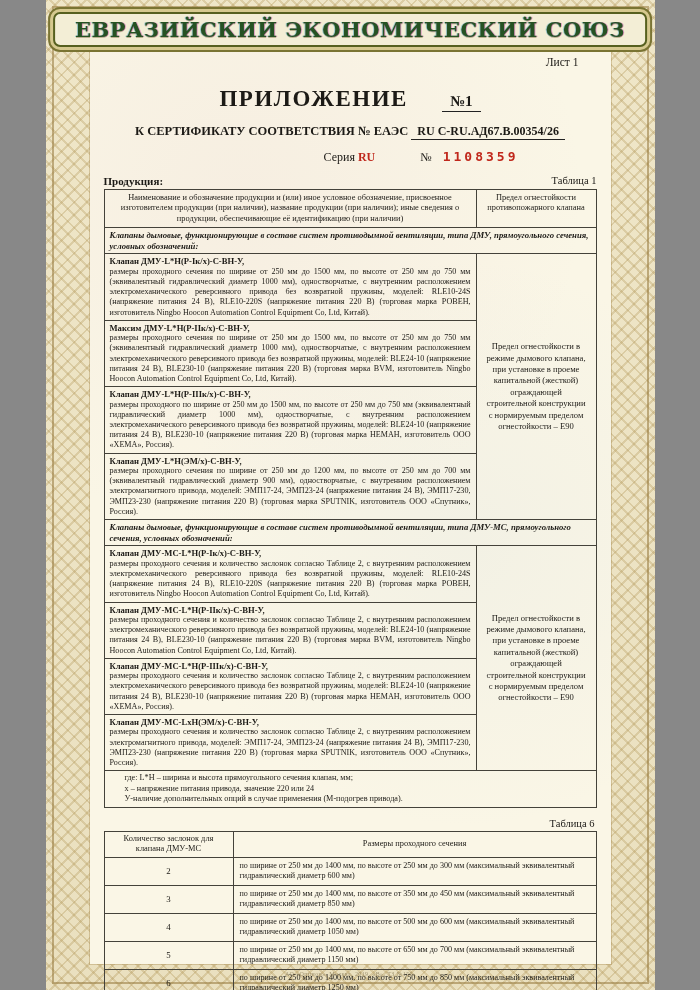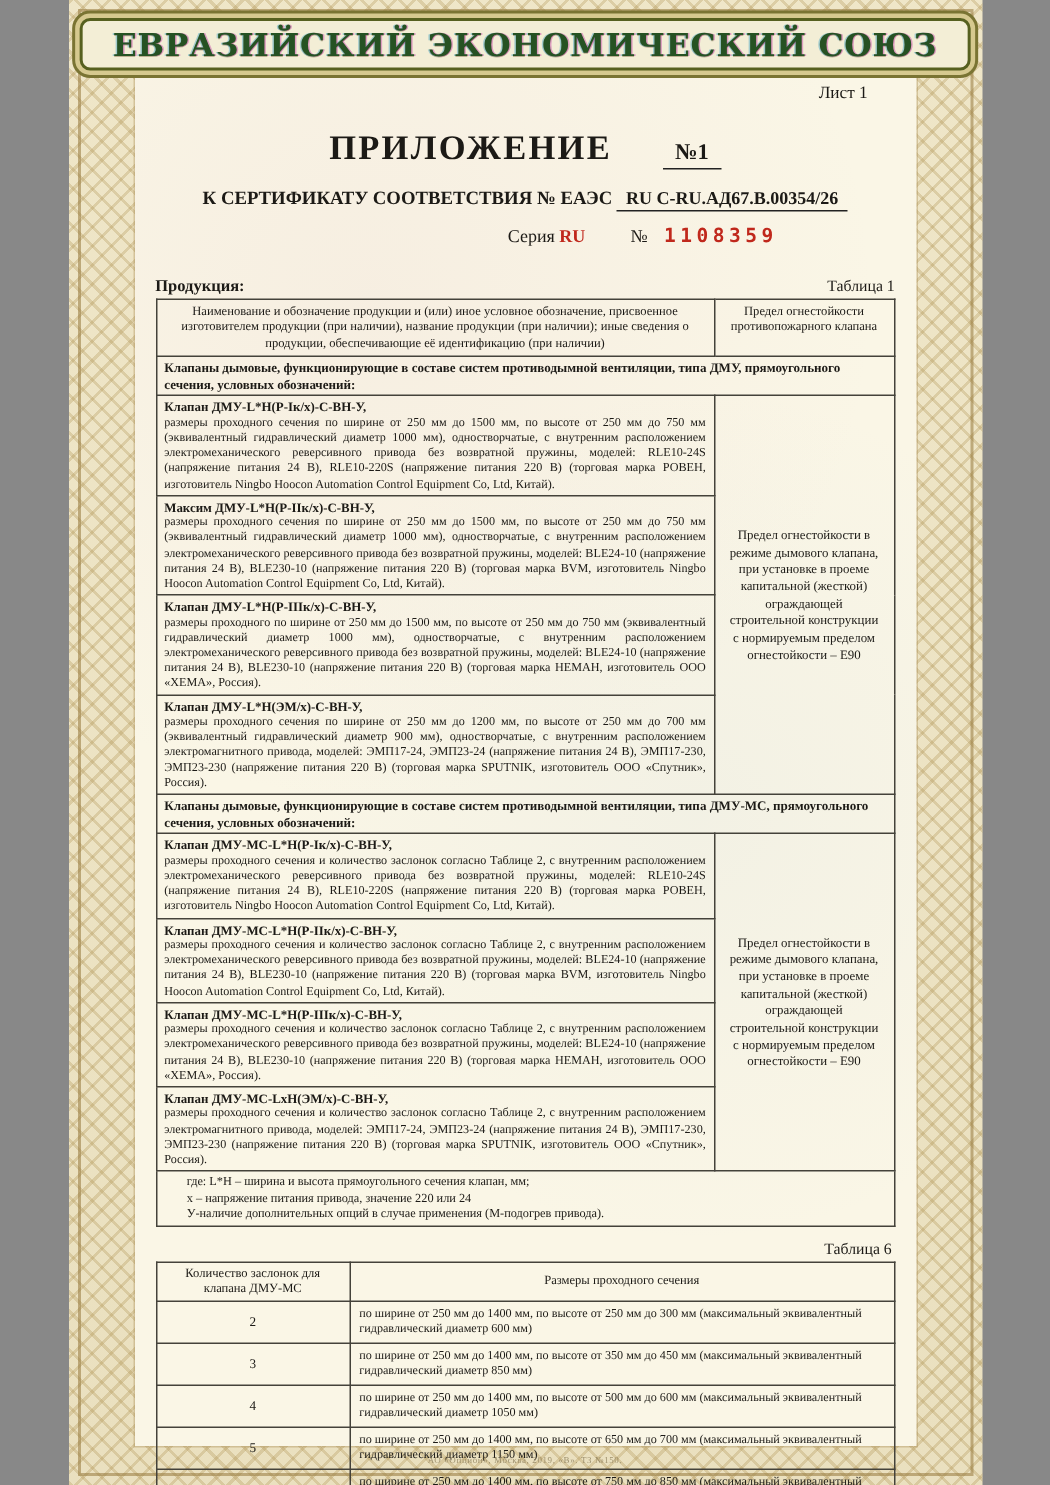--- a/index.html
+++ b/index.html
@@ -23,32 +23,32 @@
   .banner-text{font-family:"DejaVu Serif",serif;font-size:21px;font-weight:bold;color:#265223;
     letter-spacing:.5px;white-space:nowrap;
     text-shadow:1px 0 0 rgba(190,40,160,.40),-1px 0 0 rgba(40,150,190,.40),0 1px 0 rgba(90,60,20,.35);}
   .sheet{position:absolute;top:26px;right:32px;font-size:11.5px;}
   .title-row{display:flex;justify-content:center;align-items:baseline;gap:34px;margin-top:56px;}
   .title{font-size:23px;font-weight:bold;letter-spacing:1.5px;}
   .title-no{font-size:15px;font-weight:bold;border-bottom:1px solid #222;padding:0 8px 1px;}
   .cert-row{text-align:center;font-size:12.5px;font-weight:bold;margin-top:12px;white-space:nowrap;}
   .cert-num{font-weight:bold;border-bottom:1px solid #222;padding:0 6px 1px;font-size:12px;}
   .series-row{text-align:right;padding-right:78px;margin-top:10px;font-size:12px;}
-  .series-val{color:#c0281c;font-weight:bold;margin-right:27px;}
+  .series-val{color:#c0281c;font-weight:bold;margin-right:42px;}
   .num-sign{margin-right:8px;}
   .serial{font-family:"DejaVu Sans Mono",monospace;font-weight:bold;color:#c0281c;letter-spacing:3px;font-size:13px;}
-  .prod-row{display:flex;justify-content:space-between;align-items:flex-end;margin-top:20px;gap:48px;}
+  .prod-row{display:flex;justify-content:space-between;margin-top:10px;gap:48px;}
   .products{font-weight:bold;font-size:11px;}
   .tcap{font-size:10.5px;}
   
   table{width:100%;border-collapse:collapse;margin-top:2px;}
   td,th{border:1px solid #44423a;padding:2px 5px;vertical-align:top;}
   .t1 th{font-weight:normal;text-align:center;font-size:8.4px;line-height:10.4px;padding:3px 6px;}
   .c-fire{width:120px;}
-  .sec{font-weight:bold;font-size:8.7px;line-height:10.6px;}
+  .sec{font-weight:bold;font-size:8.7px;line-height:10.6px;font-style:italic;}
   .item .t{font-weight:bold;font-size:8.6px;line-height:10.4px;}
   .item .b{font-size:8.1px;line-height:10.2px;text-align:justify;}
   .fire{text-align:center;font-size:8.6px;line-height:11.4px;vertical-align:middle;padding:4px 8px;}
   .fn{font-size:8.2px;line-height:10.6px;padding-left:20px;}
   .tcap2{text-align:right;font-size:10.5px;margin:10px 2px 2px 0;}
   .t2 th{font-weight:normal;text-align:center;font-size:8.4px;line-height:10.4px;vertical-align:middle;}
   .t2 .c1{width:118px;}
   .t2 .num{text-align:center;font-size:8.8px;vertical-align:middle;}
   .t2 .sz{font-size:8.1px;line-height:10px;padding:3.5px 6px;}
   

